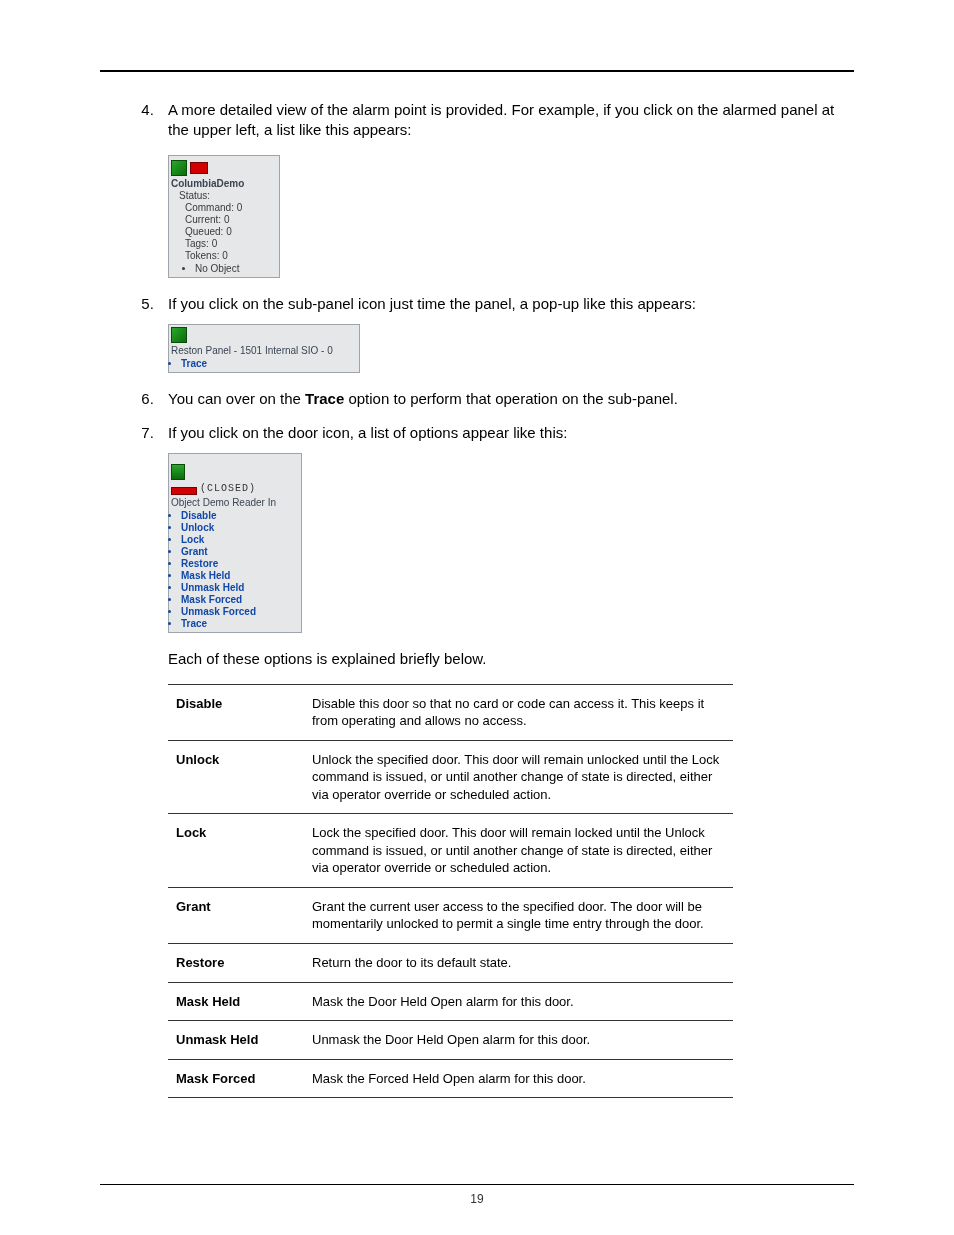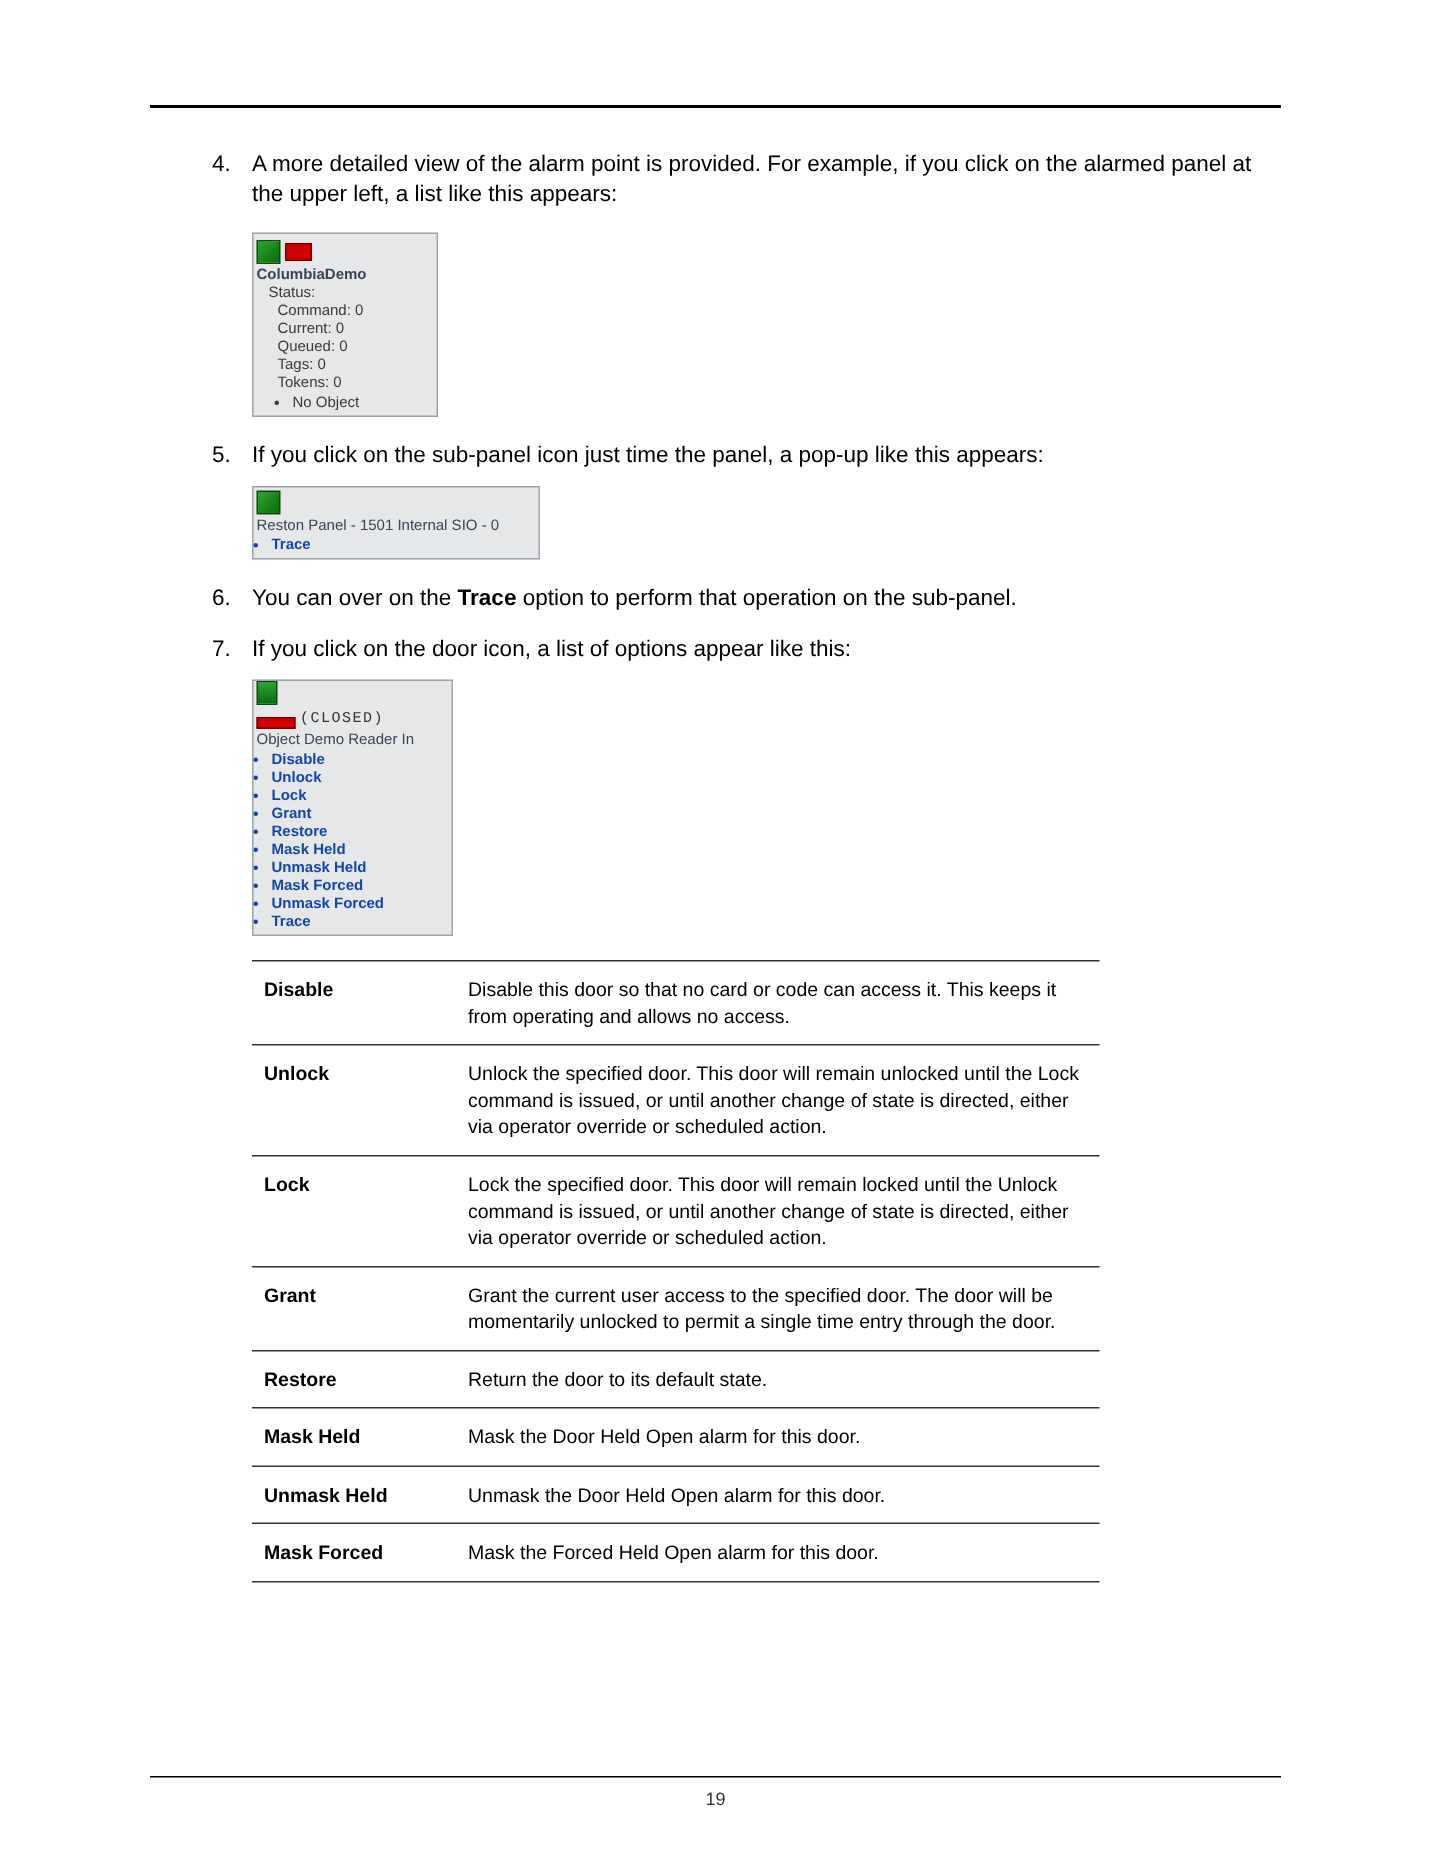--- a/index.html
+++ b/index.html
@@ -3,23 +3,23 @@
 <meta charset="utf-8">
 <style>
   html,body{margin:0;padding:0;background:#fff;color:#000;font-family:Arial,Helvetica,sans-serif;font-size:15px;line-height:1.35}
   .page{width:954px;min-height:1235px;margin:0 auto;position:relative;box-sizing:border-box;padding:70px 100px 40px 100px}
   .top-rule{border:none;border-top:2px solid #000;margin:0 0 28px 0}
   .content{padding-left:90px}
   ol.steps{list-style:decimal;margin:0;padding:0 0 0 0}
   ol.steps>li{margin:0 0 14px -32px;padding-left:10px}
   p{margin:0 0 14px 0}
   .fig{border:1px solid #9ea4ac;background:#e5e7e9;font-family:Tahoma,Verdana,Arial,sans-serif;font-size:10px;color:#3a3a3a;line-height:1.2;margin:6px 0 16px 0}
-  .fig1{width:106px;padding:4px 14px 2px 2px}
+  .fig1{width:106px;padding:4px 2px 2px 2px}
   .fig2{width:186px;padding:2px 2px 2px 2px}
-  .fig3{width:128px;padding:0 2px 2px 2px}
+  .fig3{width:128px;padding:10px 2px 2px 2px}
   .ico-row{display:flex;align-items:flex-start;gap:3px;margin-bottom:2px}
   .ico-green{width:14px;height:14px;background:linear-gradient(135deg,#2aa82a,#0b6b0b);border:1px solid #0a4a0a}
   .ico-red{width:16px;height:10px;background:#d20000;border:1px solid #700}
   .ico-redbar{width:24px;height:6px;background:#d20000;border:1px solid #700;margin-top:3px}
   .fig-title{font-weight:bold;color:#3a4553}
   .fig-sub{padding-left:8px}
   .fig ul{margin:1px 0 0 10px;padding:0;list-style:disc}
   .fig ul li{margin:0}
   .link-blue{color:#1148a8;font-weight:bold}
   .small-door{width:12px;height:14px;background:linear-gradient(#2aa82a,#0b6b0b);border:1px solid #0a4a0a;display:inline-block}
@@ -100,20 +100,21 @@
             <li class="link-blue">Grant</li>
             <li class="link-blue">Restore</li>
             <li class="link-blue">Mask Held</li>
             <li class="link-blue">Unmask Held</li>
             <li class="link-blue">Mask Forced</li>
             <li class="link-blue">Unmask Forced</li>
             <li class="link-blue">Trace</li>
           </ul>
         </div>
 
+        <p>Each of these options is explained briefly below.</p>
 
         <table class="opts">
           <tbody>
               <tr>
                 <td class="k">Disable</td>
                 <td>Disable this door so that no card or code can access it. This keeps it from operating and allows no access.</td>
               </tr>
           <tr>
                 <td class="k">Unlock</td>
                 <td>Unlock the specified door. This door will remain unlocked until the Lock command is issued, or until another change of state is directed, either via operator override or scheduled action.</td>

